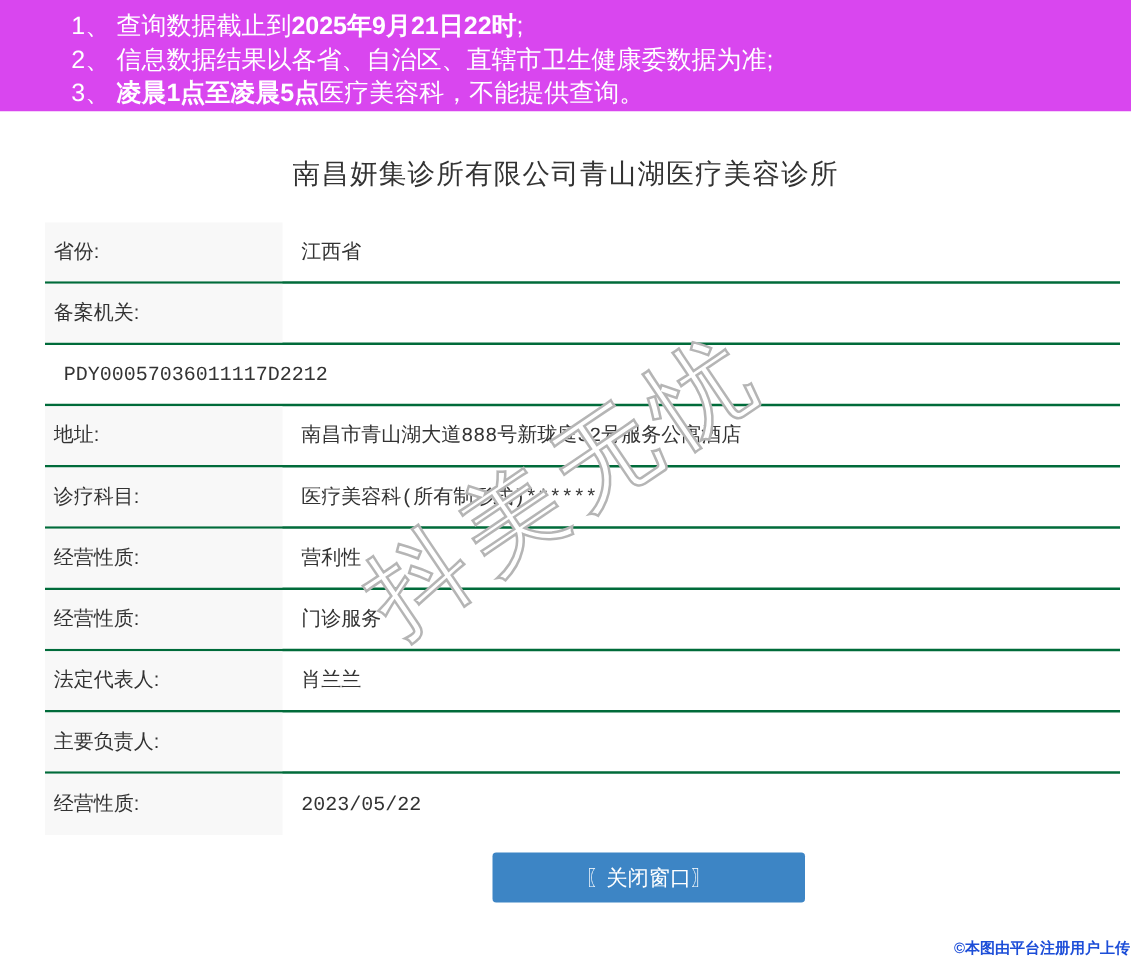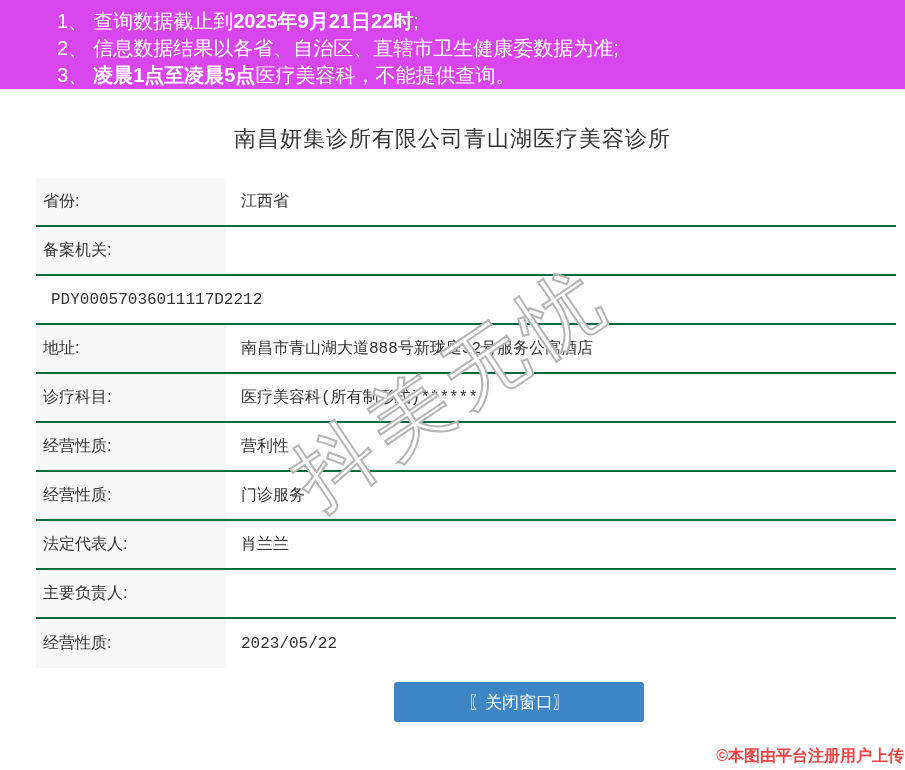--- a/index.html
+++ b/index.html
@@ -75,23 +75,23 @@
     color:#ffffff;
     -webkit-text-stroke:2px #b5b5b5;
     pointer-events:none;
     z-index:5;
   }
   
   .footer-note {
     position:absolute;
     right:1px;
     bottom:3px;
-    font-size:16px;
+    font-size:12px;
     font-weight:bold;
-    color:#ef4444;
+    color:#1d4ed8;
     text-shadow:-1px 0 #fff, 1px 0 #fff, 0 -1px #fff, 0 1px #fff;
     z-index:6;
   }
 </style>
 </head>
 <body>
 
 <div class="notice-banner">
   <div class="notice-line">
     <span class="num">1、</span><span>查询数据截止到</span><b>2025年9月21日22时</b><span>;</span>

